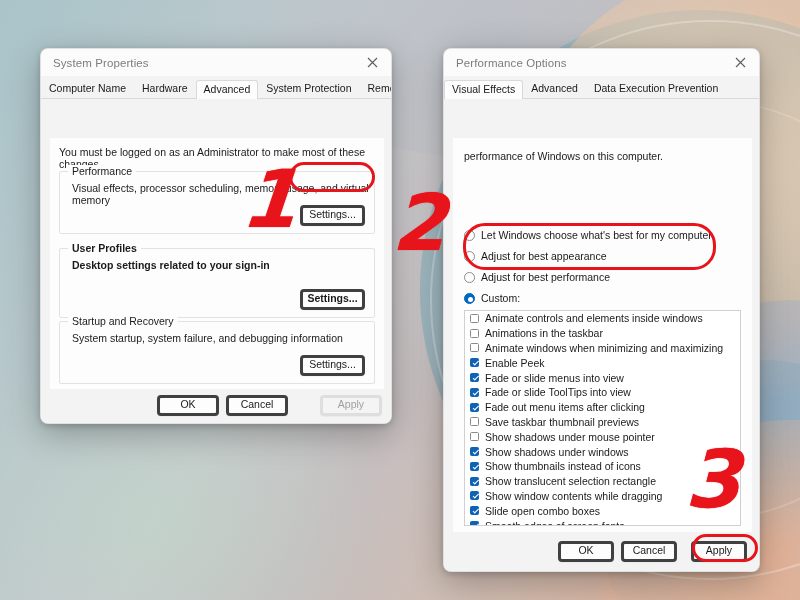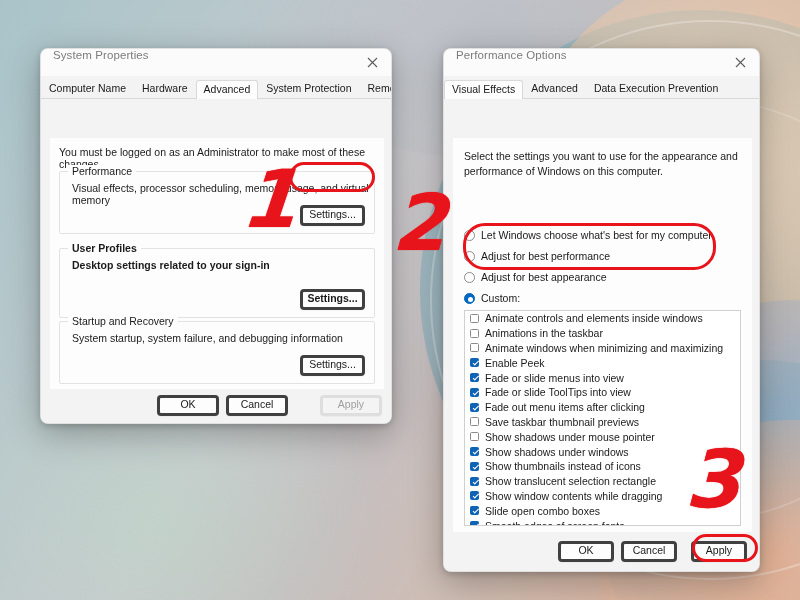--- a/index.html
+++ b/index.html
@@ -29,21 +29,21 @@
     background:radial-gradient(ellipse at 50% 60%, rgba(185,190,197,0.85), rgba(185,190,197,0) 72%); }
   .swoosh { position:absolute; border-radius:50%; border-style:solid; border-color:rgba(255,255,255,0.22);
             border-width:2px; }
   #swoosh-a { width:560px; height:560px; left:430px; top:20px; border-color:rgba(255,255,255,0.28); }
   #swoosh-b { width:420px; height:420px; left:500px; top:100px; border-color:rgba(255,255,255,0.18); }
 
   
   .dialog { position:absolute; background:#f3f3f3; border-radius:8px;
     box-shadow:0 10px 34px rgba(0,0,0,0.28), 0 2px 6px rgba(0,0,0,0.18);
     border:1px solid rgba(0,0,0,0.08); overflow:hidden; }
-  .titlebar { height:27px; background:#fbfbfb; display:flex; align-items:flex-start;
+  .titlebar { height:27px; background:#fbfbfb; display:flex; align-items:center;
     padding-left:12px; position:relative; }
   .titlebar .title { font-size:11.5px; color:#7c7c7c; letter-spacing:.1px; }
   .closebtn { position:absolute; right:0; top:0; width:38px; height:27px;
     display:flex; align-items:center; justify-content:center; color:#777; }
   .closebtn svg { display:block; }
 
   
   .tabstrip { display:flex; align-items:flex-end; height:19px; 
     border-bottom:1px solid #d9d9d9; background:#f3f3f3; }
   .tab { font-size:10.5px; color:#1a1a1a; padding:2px 7px 3px 7px; line-height:13px;
@@ -185,36 +185,35 @@
 
   <div class="tabstrip" style="margin-top:4px;">
     <div class="tab active"><span>Visual Effects</span></div>
     <div class="tab"><span>Advanced</span></div>
     <div class="tab"><span>Data Execution Prevention</span></div>
   </div>
 
   <div class="tabbody" style="position:absolute; left:9px; top:89px; width:299px; height:396px;">
 
     <div style="position:absolute; left:11px; top:11px; font-size:10.5px; color:#1a1a1a; line-height:15px;">
-      <div>Select the settings you want to use for the appearance and</div>
       <div>performance of Windows on this computer.</div>
     </div>
 
     <div style="position:absolute; left:11px; top:55px; width:280px;margin-top:36px;">
       <div class="radiorow">
         <span class="radio"></span>
         <span>Let Windows choose what's best for my computer</span>
       </div>
       <div class="radiorow">
         <span class="radio"></span>
-        <span>Adjust for best performance</span>
+        <span>Adjust for best appearance</span>
       </div>
       <div class="radiorow">
         <span class="radio"></span>
-        <span>Adjust for best appearance</span>
+        <span>Adjust for best performance</span>
       </div>
       <div class="radiorow">
         <span class="radio sel"></span>
         <span>Custom:</span>
       </div>
     </div>
 
     <div class="listbox" id="effects-list" style="position:absolute; left:11px; top:172px; width:277px; height:216px;">
         <div class="cbrow">
           <span class="cb"></span>

